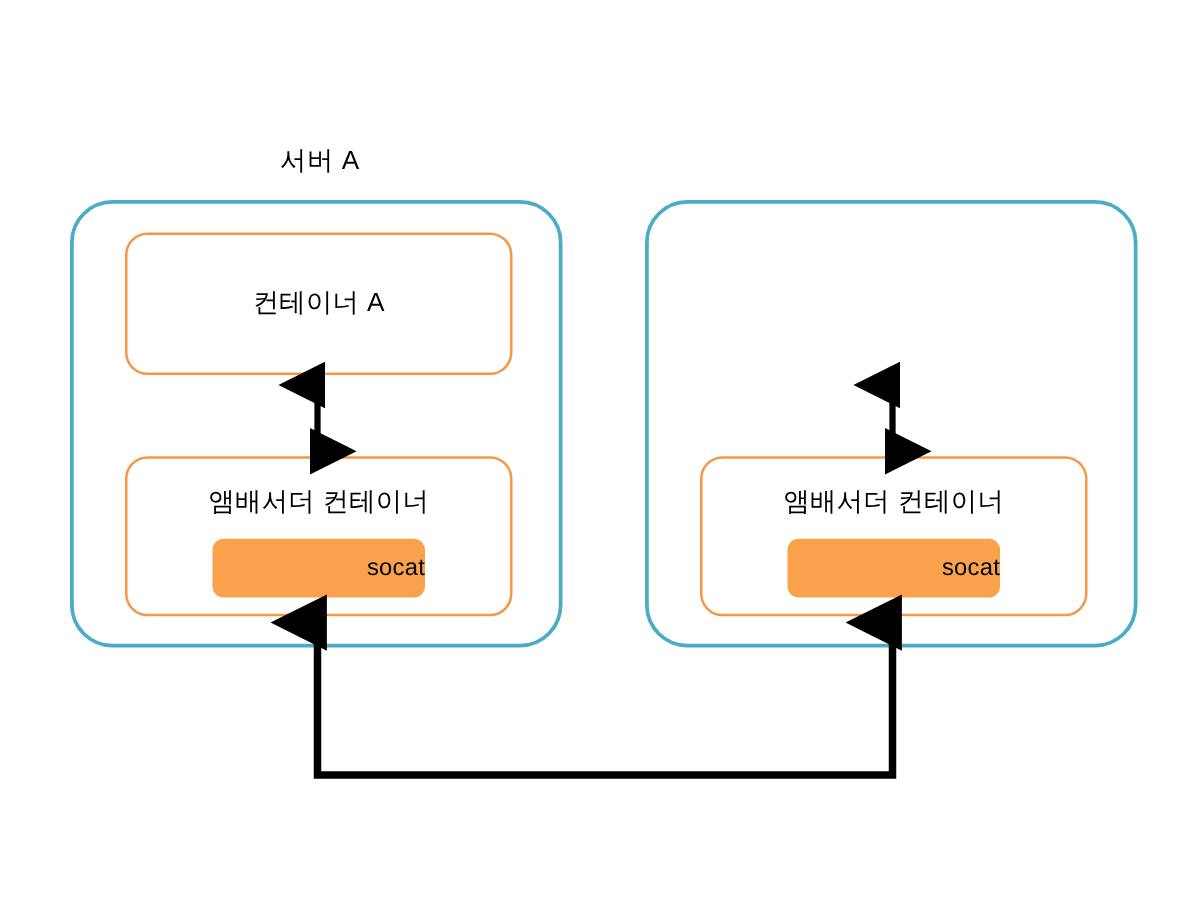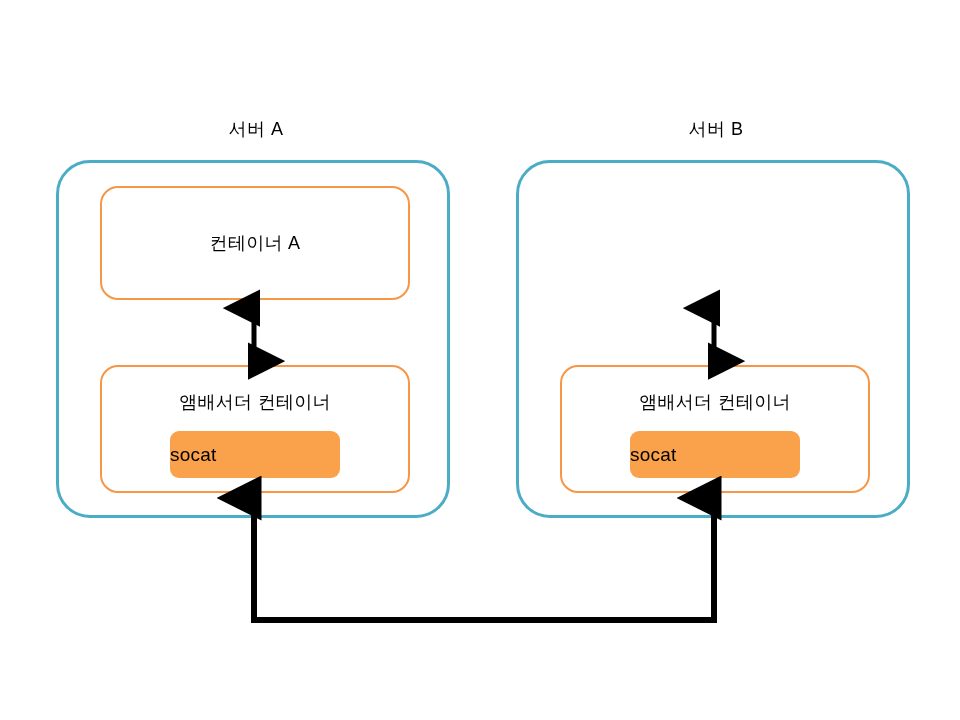--- a/index.html
+++ b/index.html
@@ -24,55 +24,55 @@
     position: absolute;
     box-sizing: border-box;
     border: 3px solid #4BACC6;
     border-radius: 34px;
     background: transparent;
   }
   .server-label {
     position: absolute;
     text-align: center;
     color: #000000;
-    font-size: 18px;
+    font-size: 21px;
     line-height: 26px;
     letter-spacing: 0.5px;
     white-space: nowrap;
   }
 
   
   .container-box {
     position: absolute;
     box-sizing: border-box;
     border: 2.5px solid #F79646;
     border-radius: 18px;
     background: #ffffff;
   }
   .container-label {
     position: absolute;
     left: 0;
     right: 0;
     text-align: center;
     color: #000000;
-    font-size: 18px;
+    font-size: 21px;
     line-height: 26px;
     letter-spacing: 0.3px;
     white-space: nowrap;
   }
 
   
   .socat-pill {
     position: absolute;
     box-sizing: border-box;
     background: #FAA14B;
     border-radius: 9px;
     display: flex;
     align-items: center;
-    justify-content: flex-start;
+    justify-content: flex-end;
   }
   .socat-pill span {
     color: #000000;
     font-size: 19px;
     line-height: 22px;
     letter-spacing: 0.2px;
   }
 
   
   #arrow-layer {
@@ -98,21 +98,20 @@
   </div>
 
   <div class="container-box" style="left:100px; top:365px; width:310px; height:128px;">
     <div class="container-label" style="top:22px;">앰배서더 컨테이너</div>
   </div>
 
   <div class="socat-pill" style="left:170px; top:431px; width:170px; height:47px;">
     <span>socat</span>
   </div>
 
-  <div class="server-label" style="left:596px; top:116px; width:240px;">서버 B</div>
 
   <div class="server-box" style="left:516px; top:160px; width:394px; height:358px;"></div>
 
 
   <div class="container-box" style="left:560px; top:365px; width:310px; height:128px;">
     <div class="container-label" style="top:22px;">앰배서더 컨테이너</div>
   </div>
 
   <div class="socat-pill" style="left:630px; top:431px; width:170px; height:47px;">
     <span>socat</span>

